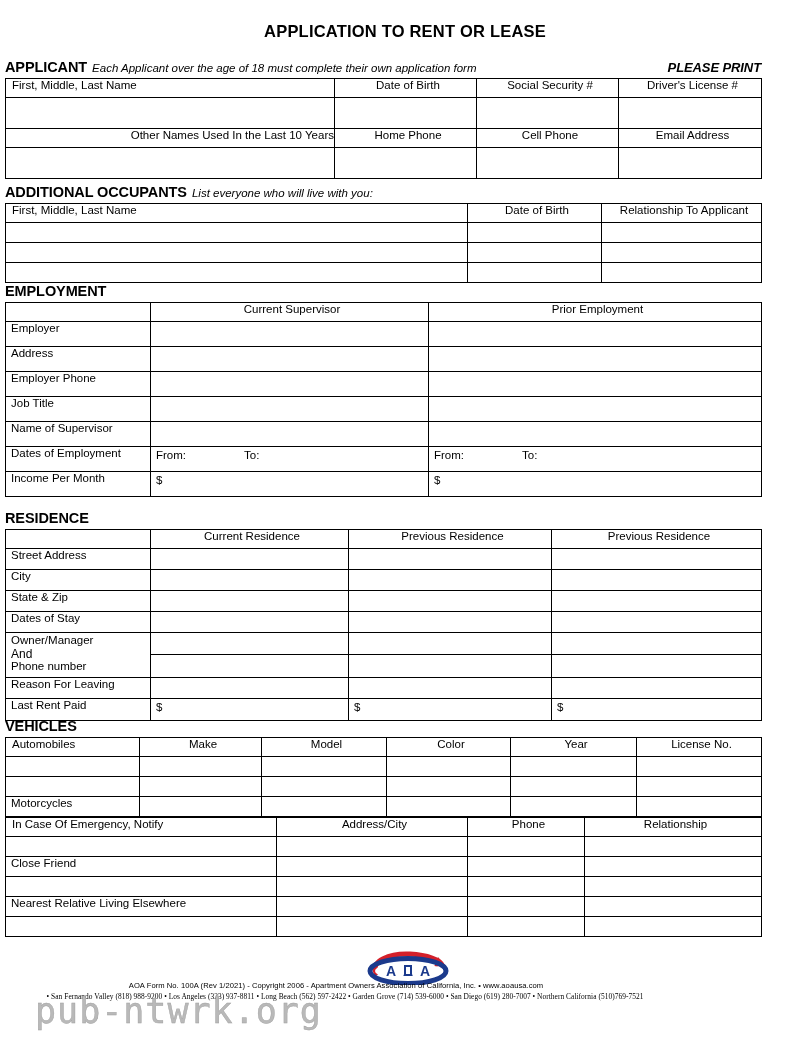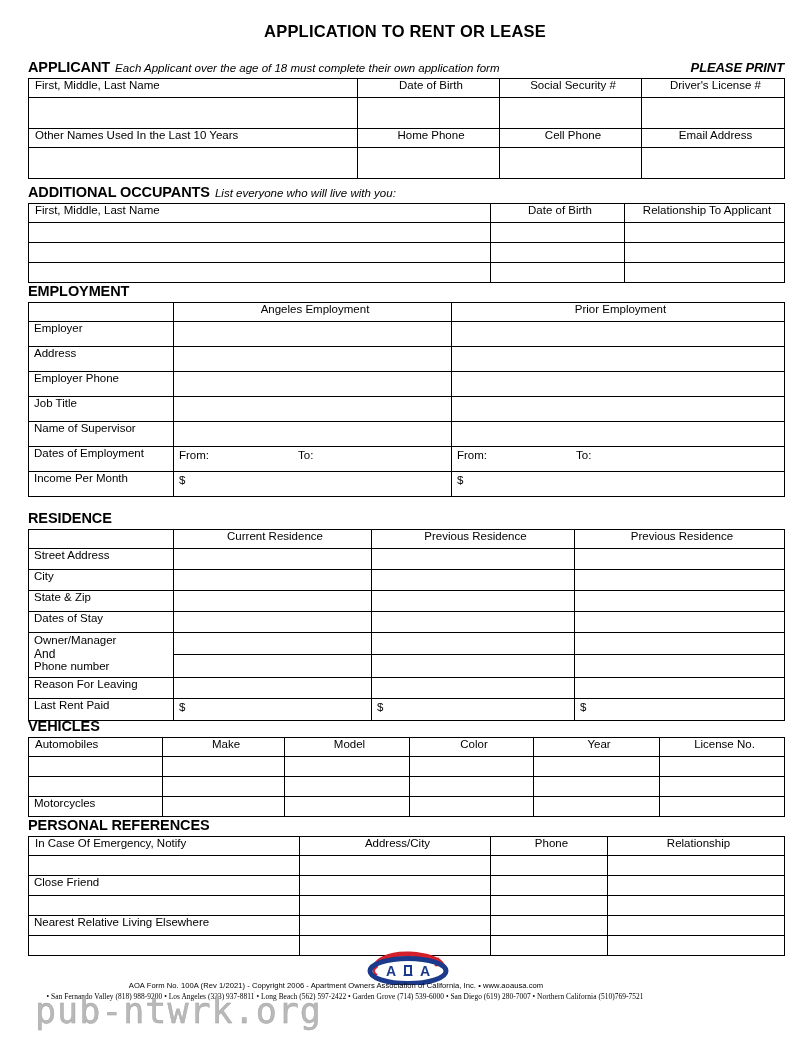--- a/index.html
+++ b/index.html
@@ -63,21 +63,21 @@
   }
   .please-print {
     font-size: 13px;
     font-weight: bold;
     font-style: italic;
     letter-spacing: -0.1px;
   }
 
   .block {
     position: absolute;
-    left: 28px;
+    left: 5px;
     width: 756px;
   }
 
   
   table.form {
     border-collapse: collapse;
     width: 756px;
     table-layout: fixed;
   }
   table.form td {
@@ -94,21 +94,21 @@
     padding: 1px 2px 1px 2px;
     height: 17px;
     vertical-align: middle;
   }
   td.lbl {
     vertical-align: middle;
     padding-left: 6px;
   }
   .cellpair {
     display: flex;
-    gap: 89px;
+    gap: 58px;
     padding-top: 2px;
   }
   .money {
     padding-top: 2px;
     display: block;
   }
   .sub-small {
     font-size: 12px;
     line-height: 1;
     display: block;
@@ -189,21 +189,21 @@
           <td class="hdr">Social Security #</td>
           <td class="hdr">Driver's License #</td>
         </tr>
         <tr>
           <td style="height:30px;"></td>
           <td></td>
           <td></td>
           <td></td>
         </tr>
         <tr>
-          <td class="hdr" style="text-align:left;padding-left:6px;">Other Names Used In the Last 10 Years</td>
+          <td class="hdr" style="text-align:right;padding-left:6px;">Other Names Used In the Last 10 Years</td>
           <td class="hdr">Home Phone</td>
           <td class="hdr">Cell Phone</td>
           <td class="hdr">Email Address</td>
         </tr>
         <tr>
           <td style="height:30px;"></td>
           <td></td>
           <td></td>
           <td></td>
         </tr>
@@ -257,21 +257,21 @@
     </div>
     <table class="form">
       <colgroup>
         <col style="width:145px">
           <col style="width:278px">
           <col style="width:333px">
       </colgroup>
       <tbody>
         <tr>
           <td class="hdr"></td>
-          <td class="hdr">Angeles Employment</td>
+          <td class="hdr">Current Supervisor</td>
           <td class="hdr">Prior Employment</td>
         </tr>
         <tr>
           <td class="lbl" style="height:24px;">Employer</td>
           <td></td>
           <td></td>
         </tr>
         <tr>
           <td class="lbl" style="height:24px;">Address</td>
           <td></td>
@@ -447,25 +447,20 @@
           <td></td>
           <td></td>
           <td></td>
           <td></td>
         </tr>
       </tbody>
     </table>
   </div>
 
   <div class="block" style="top:817px;">
-    <div class="section-head">
-      <span class="section-head-left">
-        <span class="section-title">PERSONAL REFERENCES</span>
-      </span>
-    </div>
     <table class="form">
       <colgroup>
         <col style="width:271px">
           <col style="width:191px">
           <col style="width:117px">
           <col style="width:177px">
       </colgroup>
       <tbody>
         <tr>
           <td class="hdr" style="text-align:left;padding-left:6px;">In Case Of Emergency, Notify</td>

